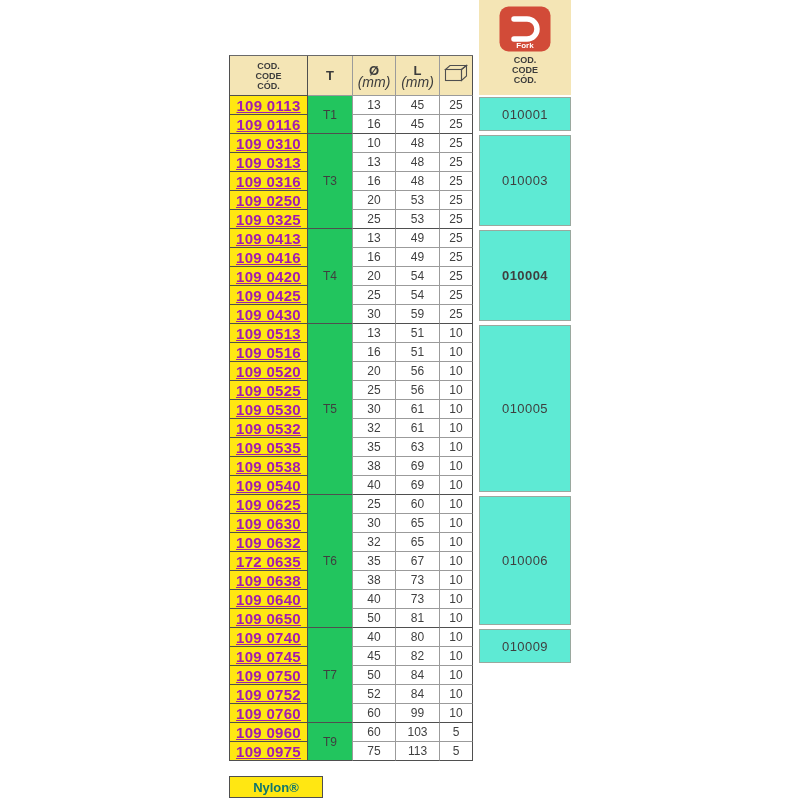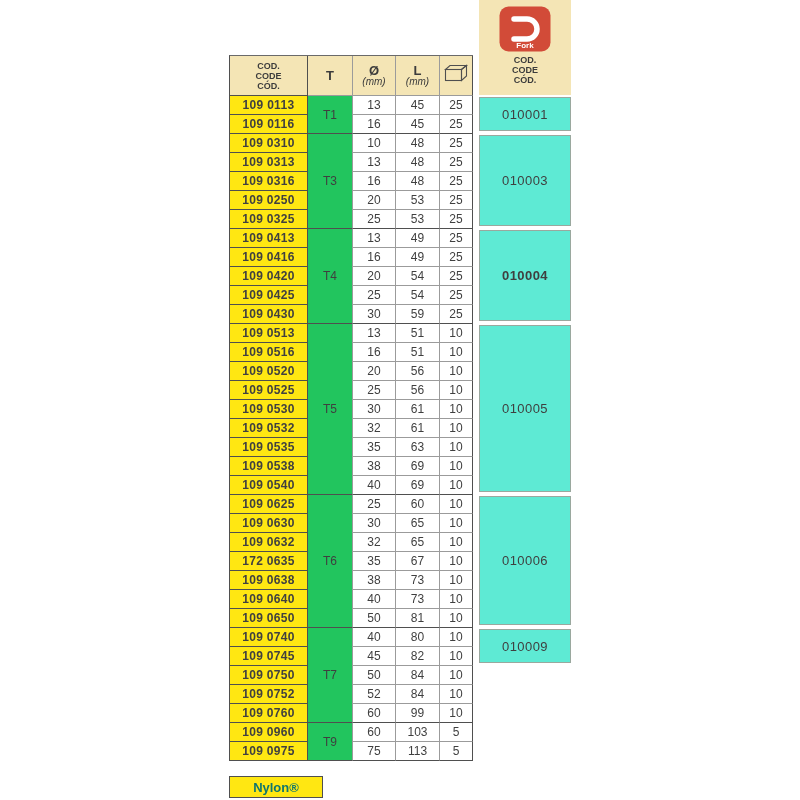--- a/index.html
+++ b/index.html
@@ -12,25 +12,25 @@
   #main-wrap{margin-top:55px;}
   table.spec{border-collapse:separate;border-spacing:0;table-layout:fixed;
     border-top:1px solid #6a6a6a;border-left:1px solid #4f4f4f;}
   col.c-code{width:78px;} col.c-t{width:45px;} col.c-d{width:43px;} col.c-l{width:44px;} col.c-q{width:33px;}
   th,td{box-sizing:border-box;padding:0;text-align:center;vertical-align:middle;}
   th{height:40px;background:#f4e5b5;border-right:1px solid #9b9b9b;border-bottom:1px solid #9b9b9b;
      font-weight:bold;color:#3c3c3c;}
   th.code-hdr{font-size:9px;line-height:10px;border-bottom:1px solid #4f4f4f;border-right:1px solid #4f4f4f;}
   th.t-hdr{font-size:13px;}
   th .sym{font-size:13px;line-height:13px;}
-  th .unit{font-size:10px;font-style:italic;font-weight:normal;line-height:10px;}
+  th .unit{font-size:14px;font-style:italic;font-weight:normal;line-height:10px;}
   th.q-hdr{border-right:1px solid #4f4f4f;}
   td{height:19px;font-size:12px;color:#3f3f3f;}
-  td.code{background:#ffe712;font-weight:bold;font-size:12px;color:#404040;
-    border-right:1px solid #4f4f4f;border-bottom:1px solid #4f4f4f;letter-spacing:.3px;}
+  td.code{background:#ffe712;font-weight:bold;font-size:15px;color:#a21caf;
+    border-right:1px solid #4f4f4f;border-bottom:1px solid #4f4f4f;letter-spacing:.3px;text-decoration:underline;}
   td.t-cell{background:#22c55e;border-right:1px solid #9b9b9b;border-bottom:1px solid #4f4f4f;font-size:12px;}
   td.num{background:#ffffff;border-right:1px solid #9b9b9b;border-bottom:1px solid #9b9b9b;}
   td.q{border-right:1px solid #4f4f4f;}
   tr.glast td.num{border-bottom:1px solid #4f4f4f;}
   
   #right-col{width:92px;margin-left:6px;display:flex;flex-direction:column;}
   #right-head{height:95px;background:#f4e5b5;display:flex;flex-direction:column;align-items:center;}
   #fork-badge{width:52px;height:46px;margin-top:6px;}
   #right-code-lines{margin-top:3px;font-size:9px;line-height:10px;font-weight:bold;text-align:center;}
   .block{box-sizing:border-box;padding:2px 0;}

